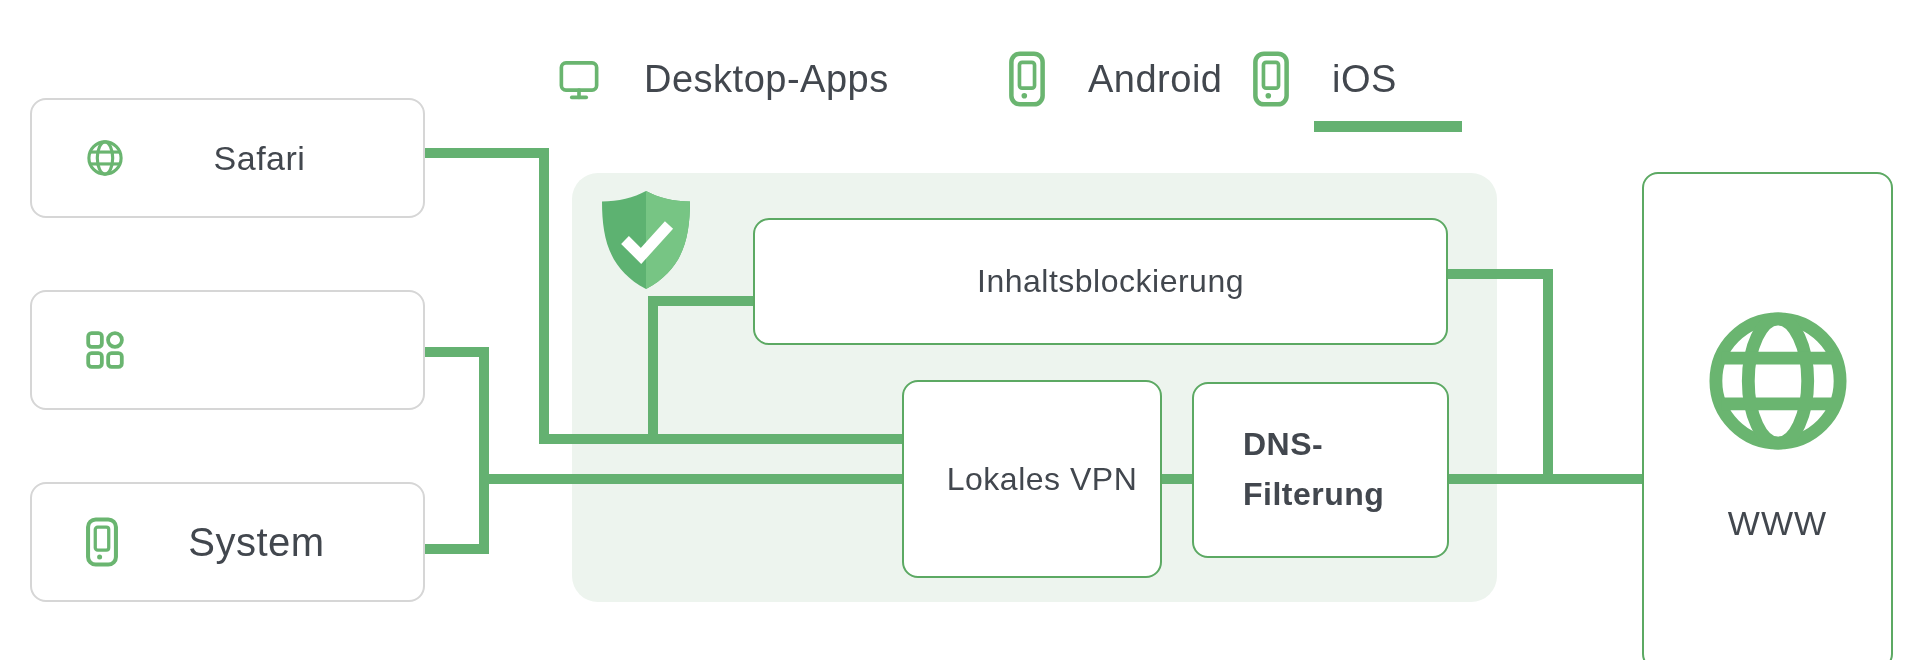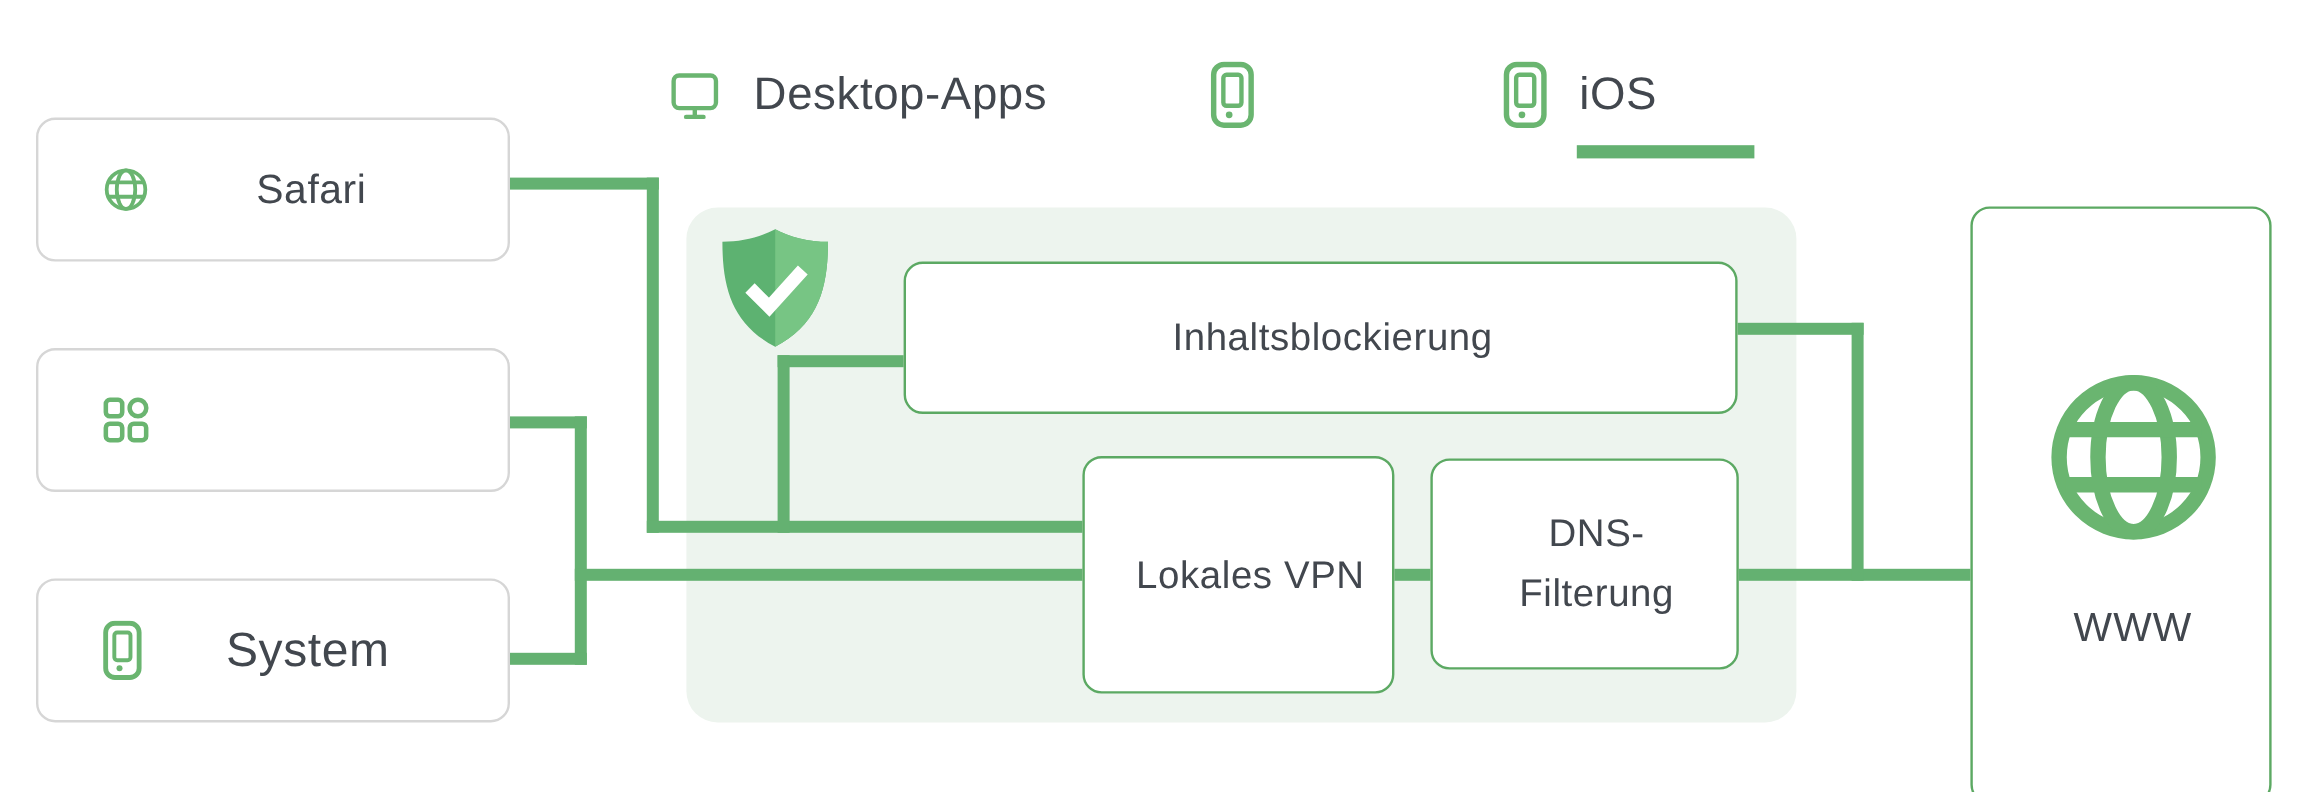--- a/index.html
+++ b/index.html
@@ -17,30 +17,30 @@
   .node{position:absolute;background:#ffffff;box-sizing:border-box;
         display:flex;align-items:center;justify-content:center;padding-left:20px;}
   .node.gray{border:2px solid #d6d6d6;border-radius:16px;}
   .node.green{border:2px solid #5ca963;border-radius:16px;}
   .src{left:30px;width:395px;height:120px;justify-content:flex-start;padding-left:52px;}
   .src .label{flex:1;text-align:center;font-size:34px;padding-right:30px;}
   .label{font-size:32px;color:#42474e;letter-spacing:.5px;}
 
   
   .tab{position:absolute;top:50px;height:58px;display:flex;align-items:center;gap:26px;cursor:pointer;}
-  .tab .tab-label{font-size:38px;color:#42474e;letter-spacing:.5px;}
+  .tab .tab-label{font-size:38px;color:#42474e;letter-spacing:.5px;margin-left:16px;}
   .tab-underline{position:absolute;left:1314px;top:121px;width:148px;height:11px;background:#64b171;}
 
   
   .shield{position:absolute;left:596px;top:188px;width:100px;height:104px;}
 
   
   .www{left:1642px;top:172px;width:251px;height:498px;flex-direction:column;gap:42px;border-radius:20px;}
 
-  .dns-wrap{width:175px;text-align:center;line-height:1.55;}
+  .dns-wrap{width:175px;line-height:1.55;font-weight:bold;}
   svg{display:block;}
 </style>
 </head>
 <body>
 
 <div id="stage">
 
   <div class="panel"></div>
 
   <div class="line" style="left:425px;top:148px;width:124px;height:10px;"></div>
@@ -69,20 +69,21 @@
   </div>
 
   <div class="tab" style="left:1008px;">
     <span>
       <svg width="38" height="56" viewBox="0 0 34 52" fill="none" stroke="#6ab570">
         <rect x="2.5" y="2.5" width="29" height="47" rx="8" stroke-width="4.2"></rect>
         <rect x="10" y="10.5" width="14" height="24" rx="2.5" stroke-width="3.4"></rect>
         <circle cx="14.5" cy="41.5" r="2.6" fill="#6ab570" stroke="none"></circle>
       </svg>
     </span>
+    <span class="tab-label">Android</span>
   </div>
 
   <div class="tab" style="left:1252px;">
     <span>
       <svg width="38" height="56" viewBox="0 0 34 52" fill="none" stroke="#6ab570">
         <rect x="2.5" y="2.5" width="29" height="47" rx="8" stroke-width="4.2"></rect>
         <rect x="10" y="10.5" width="14" height="24" rx="2.5" stroke-width="3.4"></rect>
         <circle cx="14.5" cy="41.5" r="2.6" fill="#6ab570" stroke="none"></circle>
       </svg>
     </span>

